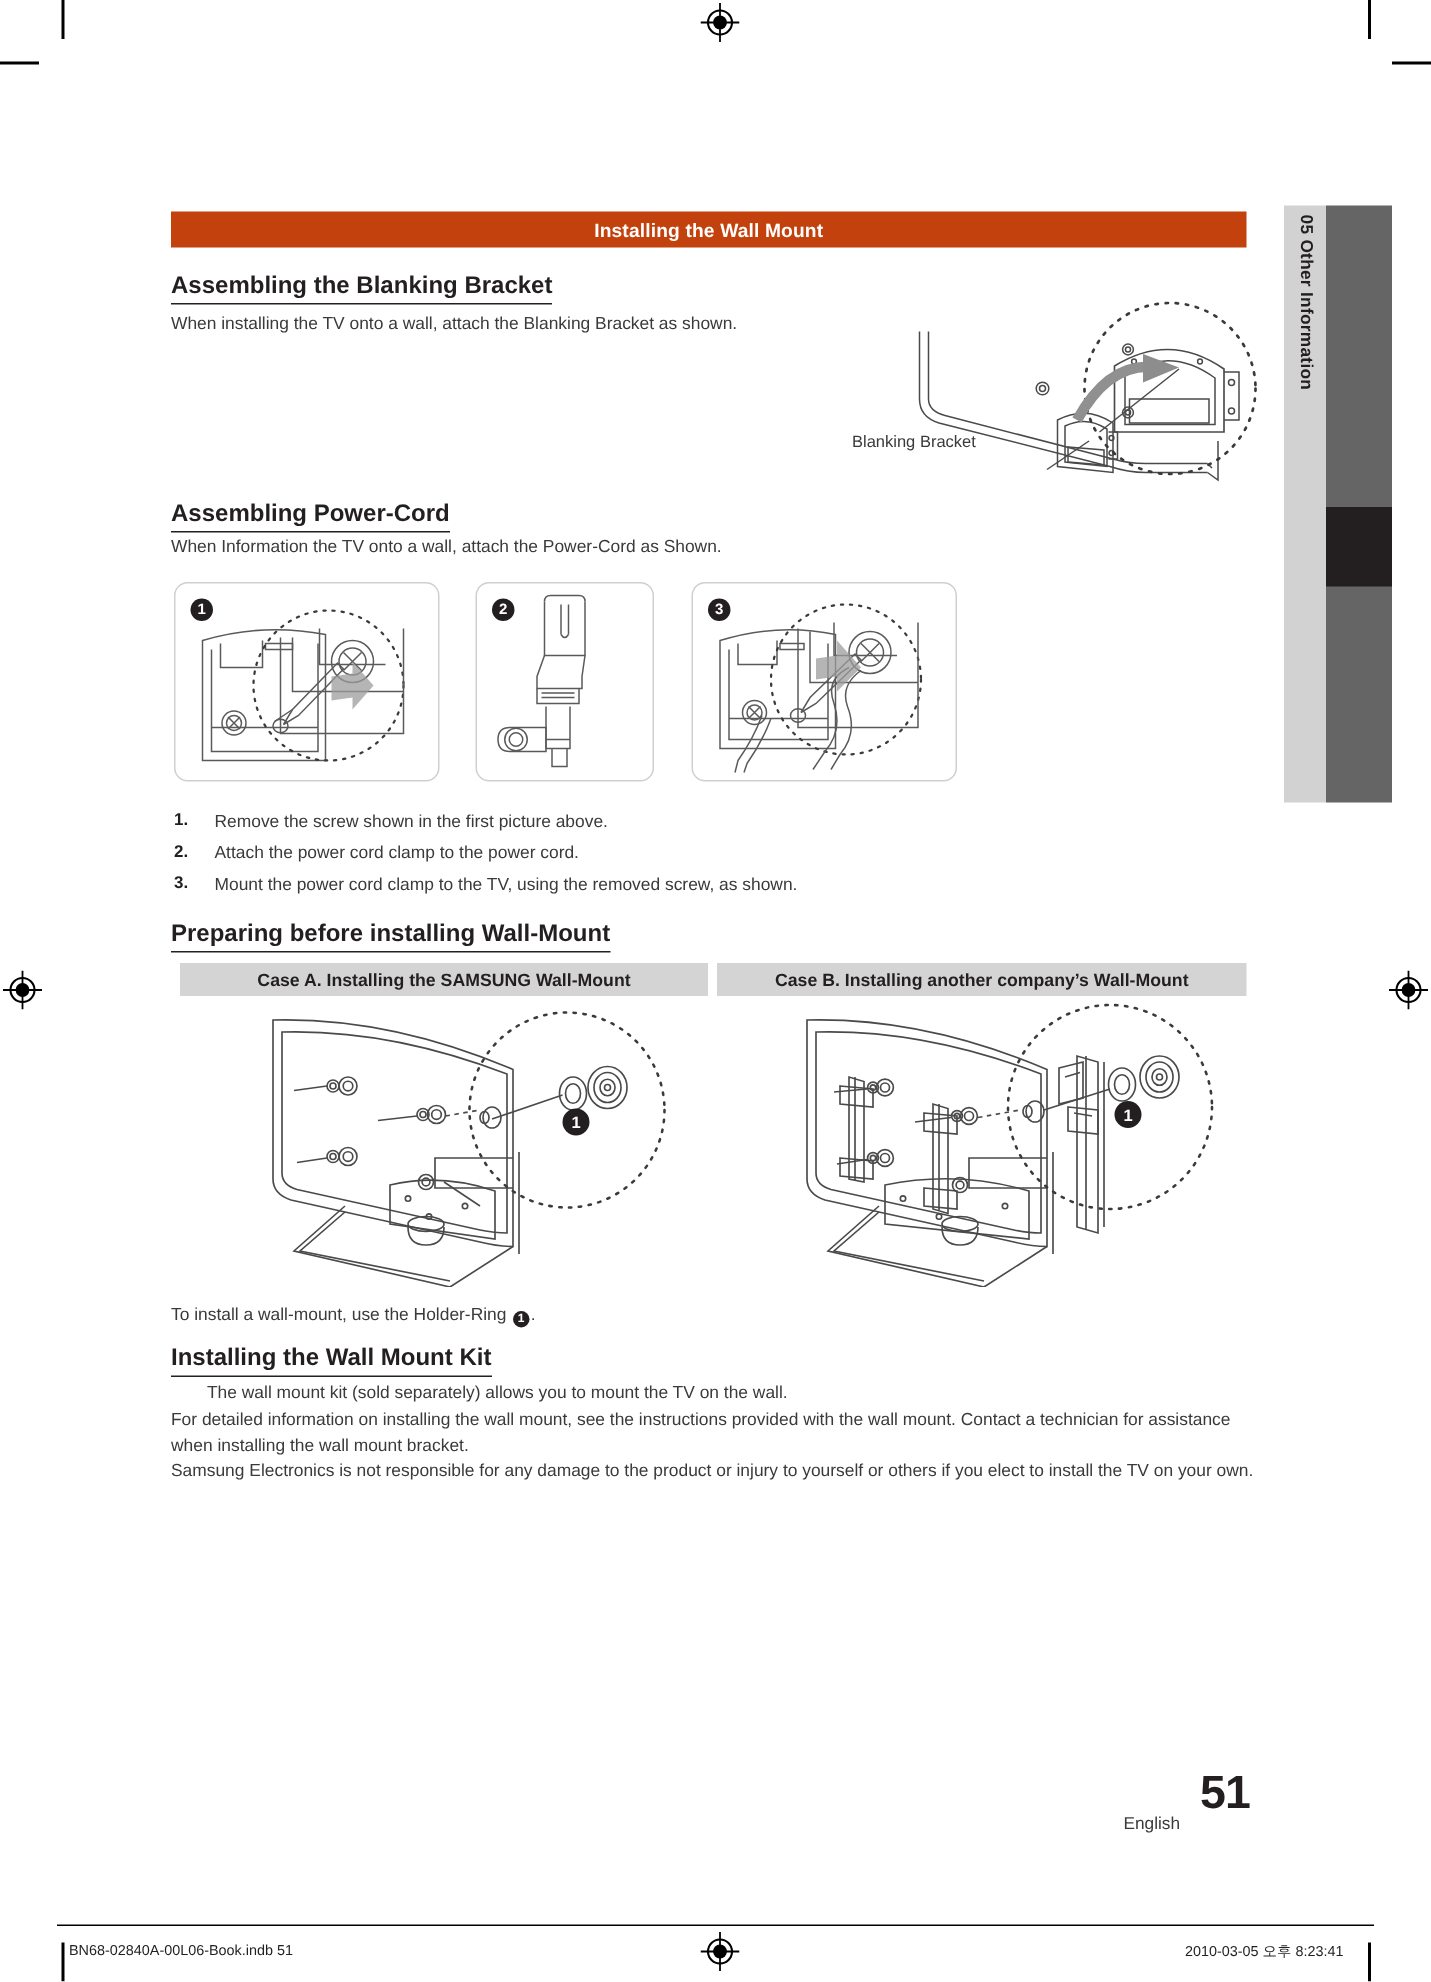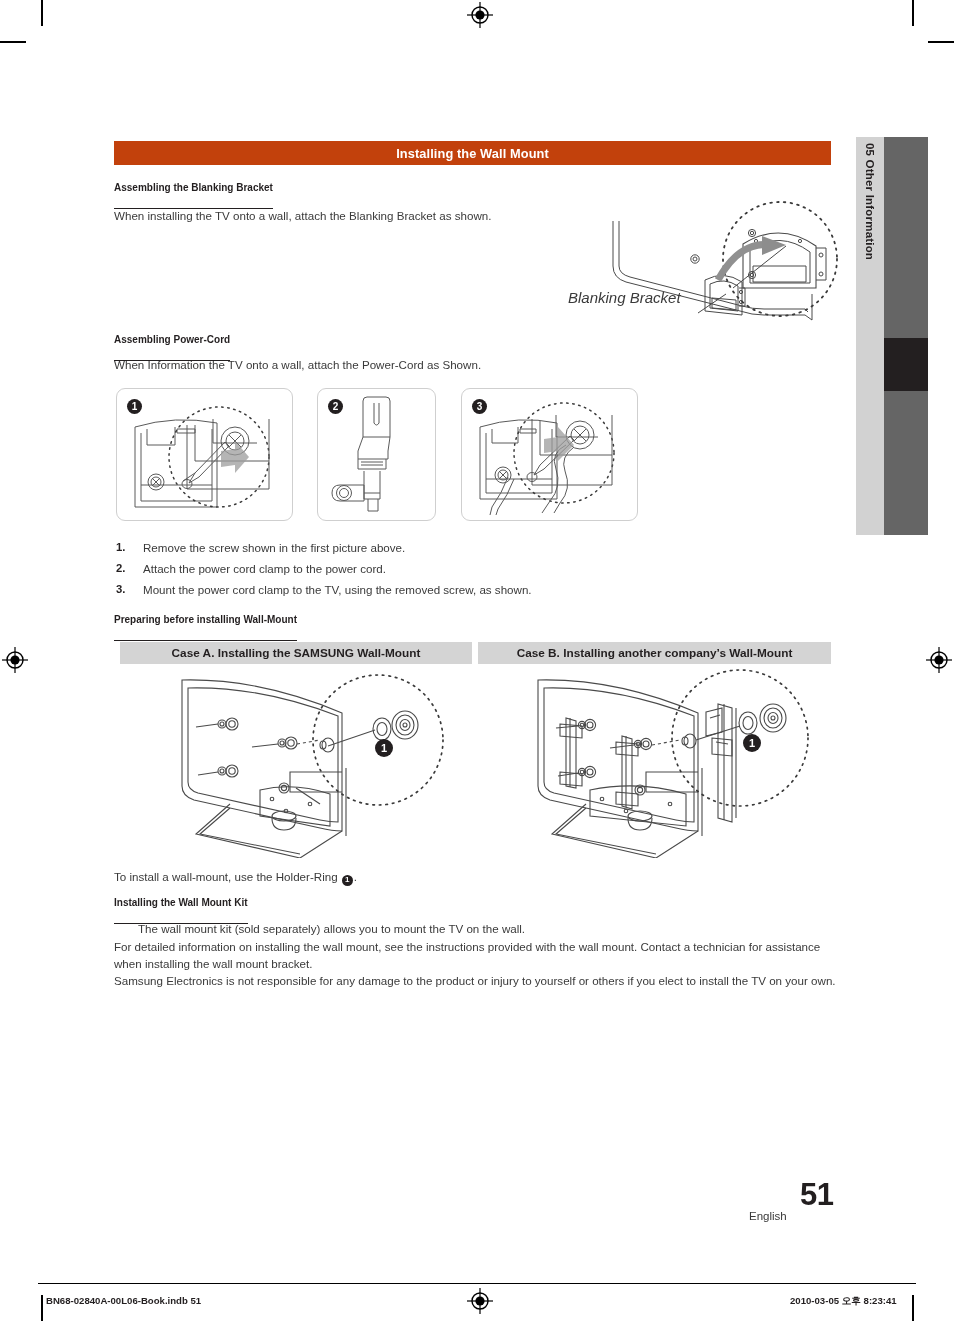--- a/index.html
+++ b/index.html
@@ -66,25 +66,25 @@
     font-weight: bold;
     display: flex;
     align-items: center;
     justify-content: center;
     letter-spacing: .1px;
   }
 
   
   .sub-head {
     position: absolute;
-    font-size: 10px;
+    font-size: 16px;
     font-weight: bold;
     color: #231f20;
     border-bottom: 1.4px solid #231f20;
-    padding-bottom: 15px;
+    padding-bottom: 2px;
     white-space: nowrap;
   }
   .body-line {
     position: absolute;
     font-size: 11.6px;
     color: #3a3a3a;
     line-height: 16px;
     white-space: nowrap;
   }
   .body-para {
@@ -150,24 +150,23 @@
     font-size: 8px;
     font-weight: bold;
     align-items: center;
     justify-content: center;
     vertical-align: -1px;
     margin: 0 1px;
   }
 
   .fig-label {
     position: absolute;
-    font-size: 15px;
+    font-size: 11px;
     color: #3a3a3a;
     white-space: nowrap;
-    font-style: italic;
   }
 
   
   .lang {
     position: absolute;
     left: 749px; top: 1190px;
     font-size: 11.5px;
     color: #3a3a3a;
     margin-top: 20px;
   }
@@ -186,21 +185,20 @@
     left: 38px; top: 1283px;
     width: 878px; height: 1px;
     background: #000;
   }
   .footer-text {
     position: absolute;
     font-size: 9.6px;
     color: #231f20;
     font-family: "Liberation Sans", sans-serif;
     white-space: nowrap;
-    font-weight: bold;
   }
   .footer-left { left: 46px; top: 1295px; }
   .footer-right { left: 790px; top: 1295px; }
 
   svg { display: block; }
 </style>
 </head>
 <body>
 
 <div id="page">

